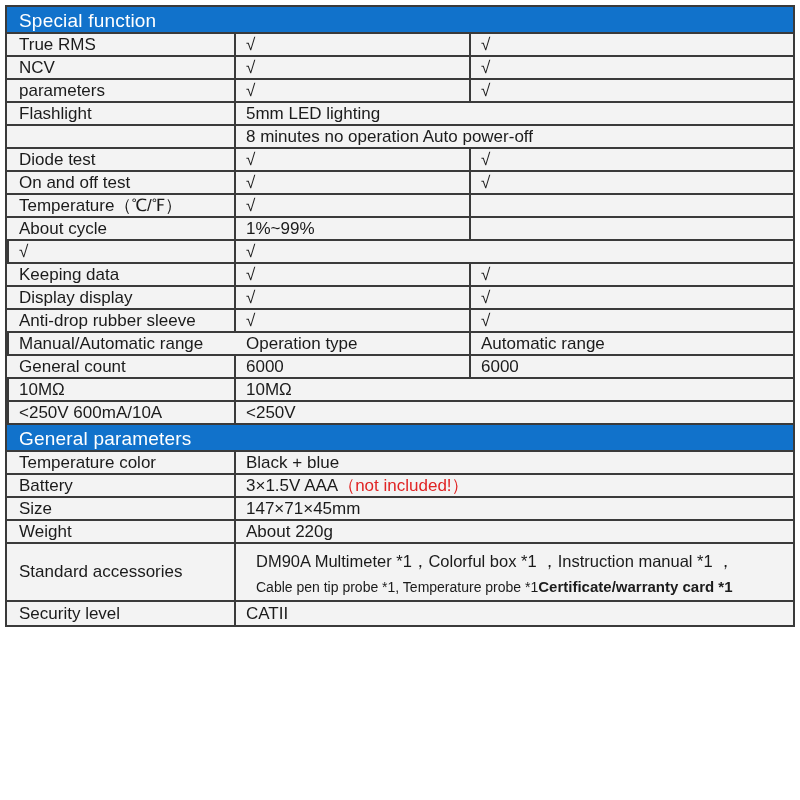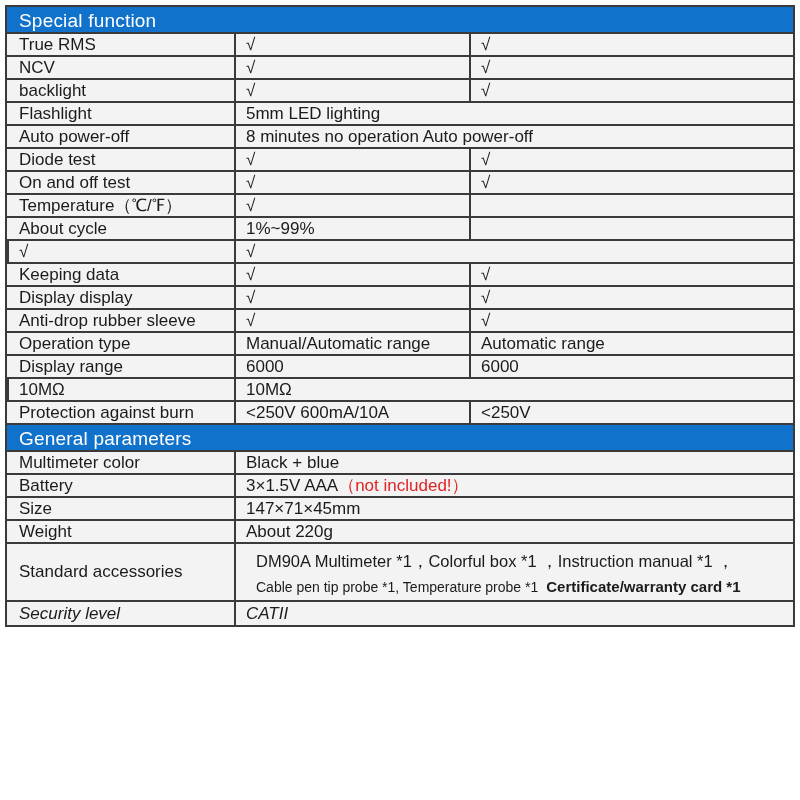--- a/index.html
+++ b/index.html
@@ -16,37 +16,37 @@
     background:var(--blue,#1172cb);color:#ffffff;
     font-size:19px;letter-spacing:0.2px;
     display:flex;align-items:flex-end;padding-left:12px;
     border-bottom:2px solid #3a3a3a;
   }
   .row{
     display:grid;grid-template-columns:227px 235px 1fr;
     height:23px;box-sizing:border-box;
     border-bottom:2px solid #3a3a3a;
   }
-  .row:last-child{border-bottom:none;font-style:italic;}
+  .row:last-child{border-bottom:none;}
   .row.tall{height:58px;}
   .cell{
     display:flex;align-items:center;
     padding-left:12px;box-sizing:border-box;
     font-size:17px;color:#1b1b1b;white-space:nowrap;overflow:hidden;
   }
   .val{border-left:2px solid #3a3a3a;padding-left:10px;}
   .span{grid-column:2 / 4;}
   .red{color:var(--red,#e02424);}
   .acc-val{
     flex-direction:column;align-items:flex-start;justify-content:center;
     gap:5px;padding-top:2px;padding-left:20px;
   }
   .acc-line1{font-size:16.5px;}
   .acc-line2{font-size:14px;}
-  .acc-line2 .bold{font-weight:bold;font-size:15px;margin-left:8px;}
+  .acc-line2 .bold{font-weight:bold;font-size:15px;}
 </style>
 </head>
 <body>
 
 <div class="tbl">
 
   <div class="sec">
     <span>Special function</span>
   </div>
 
@@ -54,30 +54,29 @@
     <div class="cell label">True RMS</div>
     <div class="cell val">√</div>
     <div class="cell val">√</div>
   </div>
   <div class="row">
     <div class="cell label">NCV</div>
     <div class="cell val">√</div>
     <div class="cell val">√</div>
   </div>
   <div class="row">
-    <div class="cell label">backlight</div>
+    <div class="cell label">parameters</div>
     <div class="cell val">√</div>
     <div class="cell val">√</div>
   </div>
   <div class="row">
     <div class="cell label">Flashlight</div>
     <div class="cell val span">5mm LED lighting</div>
   </div>
   <div class="row">
-    <div class="cell label">Auto power-off</div>
     <div class="cell val span">8 minutes no operation Auto power-off</div>
   </div>
   <div class="row">
     <div class="cell label">Diode test</div>
     <div class="cell val">√</div>
     <div class="cell val">√</div>
   </div>
   <div class="row">
     <div class="cell label">On and off test</div>
     <div class="cell val">√</div>
@@ -106,45 +105,44 @@
     <div class="cell label">Display display</div>
     <div class="cell val">√</div>
     <div class="cell val">√</div>
   </div>
   <div class="row">
     <div class="cell label">Anti-drop rubber sleeve</div>
     <div class="cell val">√</div>
     <div class="cell val">√</div>
   </div>
   <div class="row">
+    <div class="cell val">Manual/Automatic range</div>
     <div class="cell label">Operation type</div>
-    <div class="cell val">Manual/Automatic range</div>
     <div class="cell val">Automatic range</div>
   </div>
   <div class="row">
-    <div class="cell label">Display range</div>
+    <div class="cell label">General count</div>
     <div class="cell val">6000</div>
     <div class="cell val">6000</div>
   </div>
   <div class="row">
     <div class="cell val">10MΩ</div>
     <div class="cell val">10MΩ</div>
   </div>
   <div class="row">
-    <div class="cell label">Protection against burn</div>
     <div class="cell val">&lt;250V 600mA/10A</div>
     <div class="cell val">&lt;250V</div>
   </div>
 
   <div class="sec">
     <span>General parameters</span>
   </div>
 
   <div class="row">
-    <div class="cell label">Multimeter color</div>
+    <div class="cell label">Temperature color</div>
     <div class="cell val span">Black + blue</div>
   </div>
   <div class="row">
     <div class="cell label">Battery</div>
     <div class="cell val span">
       <span>3×1.5V AAA </span>
       <span class="red">（not included!）</span>
     </div>
   </div>
   <div class="row">

